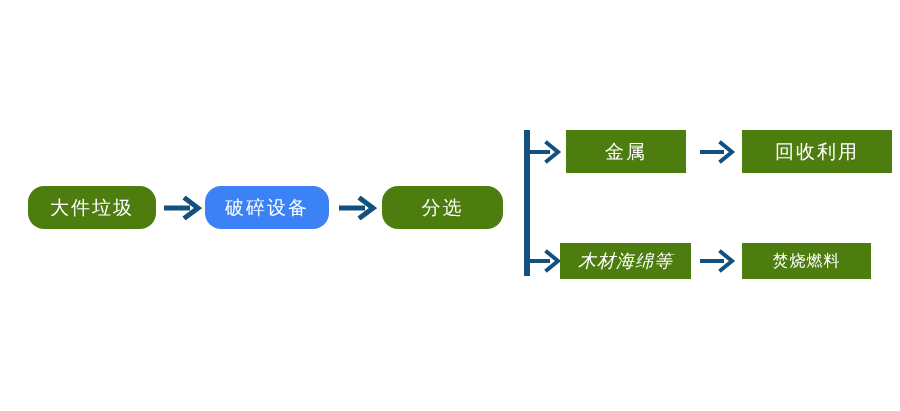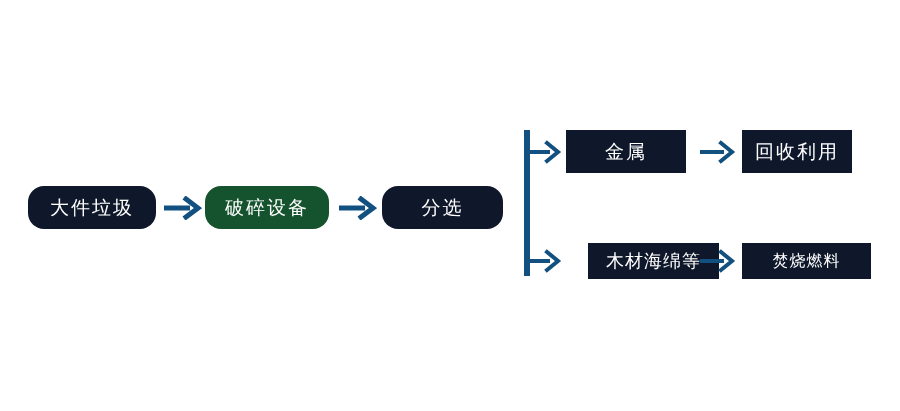--- a/index.html
+++ b/index.html
@@ -24,38 +24,38 @@
     align-items: center;
     justify-content: center;
     color: #ffffff;
     font-size: 19px;
     letter-spacing: 2px;
     font-weight: 400;
     line-height: 1;
     white-space: nowrap;
     user-select: none;
   }
-  .node.blue  { background: #0f172a; }
-  .node.red   { background: #14532d; }
+  .node.blue  { background: #4d7c0f; }
+  .node.red   { background: #3b82f6; }
 
   
   .row-main { top: 186px; height: 43px; border-radius: 16px; }
 
   .n-bulky     { left: 28px;  width: 128px; }
   .n-crusher   { left: 205px; width: 124px; }
   .n-sorting   { left: 382px; width: 121px; }
 
   
   .row-up { top: 130px; height: 43px; }
   .n-metal     { left: 566px; width: 120px; }
-  .n-recycle   { left: 742px; width: 110px; text-align: right; }
+  .n-recycle   { left: 742px; width: 150px; text-align: right; }
 
   
   .row-down { top: 243px; height: 36px; }
-  .n-wood     { left: 588px; width: 131px; font-size: 18px; letter-spacing: 1px; }
+  .n-wood     { left: 560px; width: 131px; font-size: 18px; letter-spacing: 1px; font-style: italic; }
   .n-fuel     { left: 742px; width: 129px; font-size: 16px; letter-spacing: 1px; }
 
   
   .arrow {
     position: absolute;
     display: block;
   }
   .arrow svg { display: block; }
 
   

